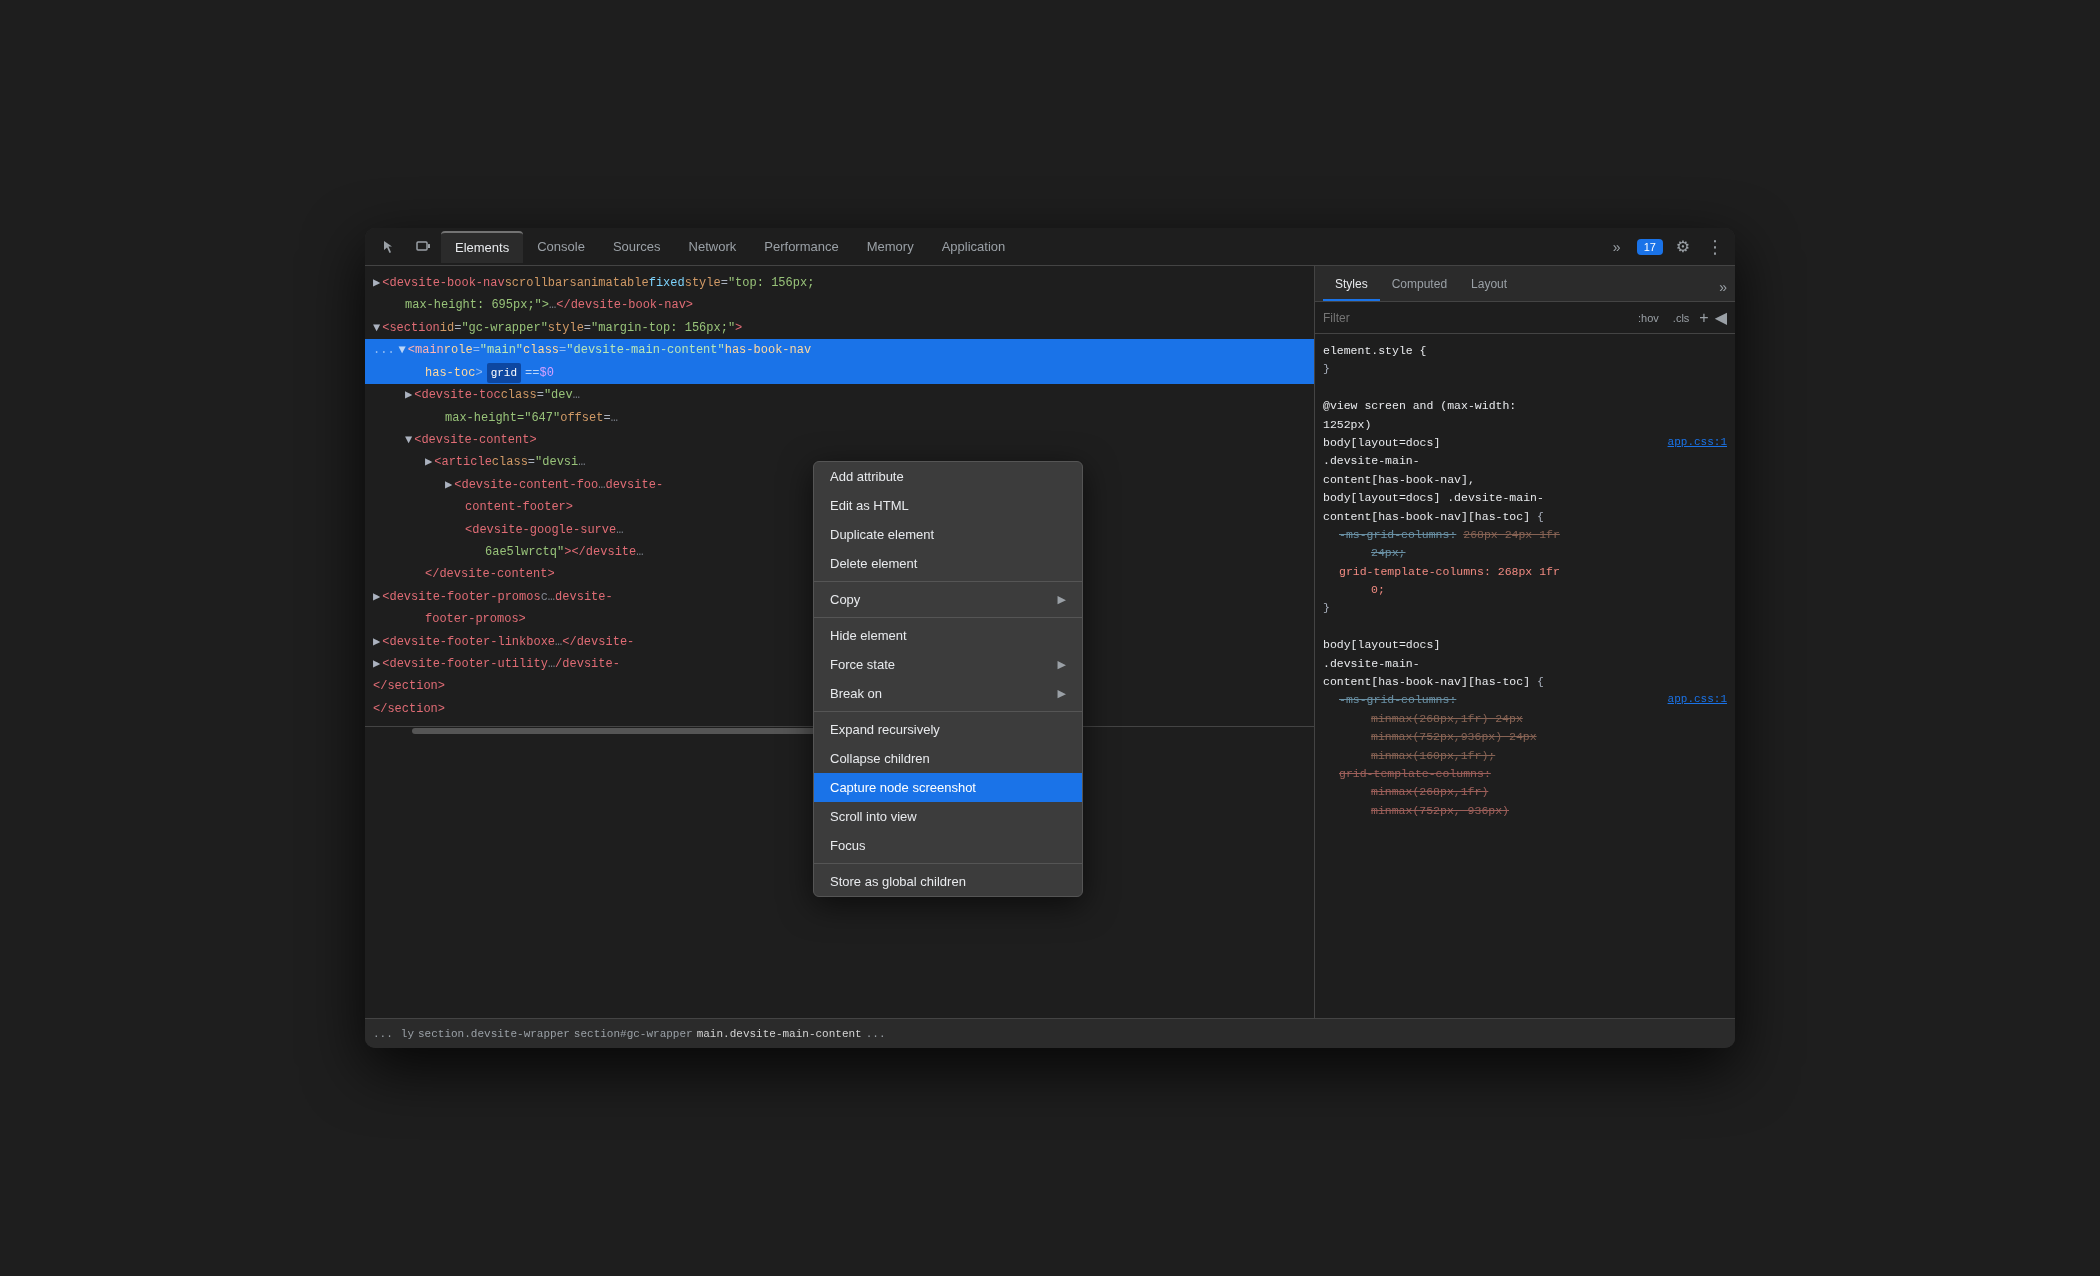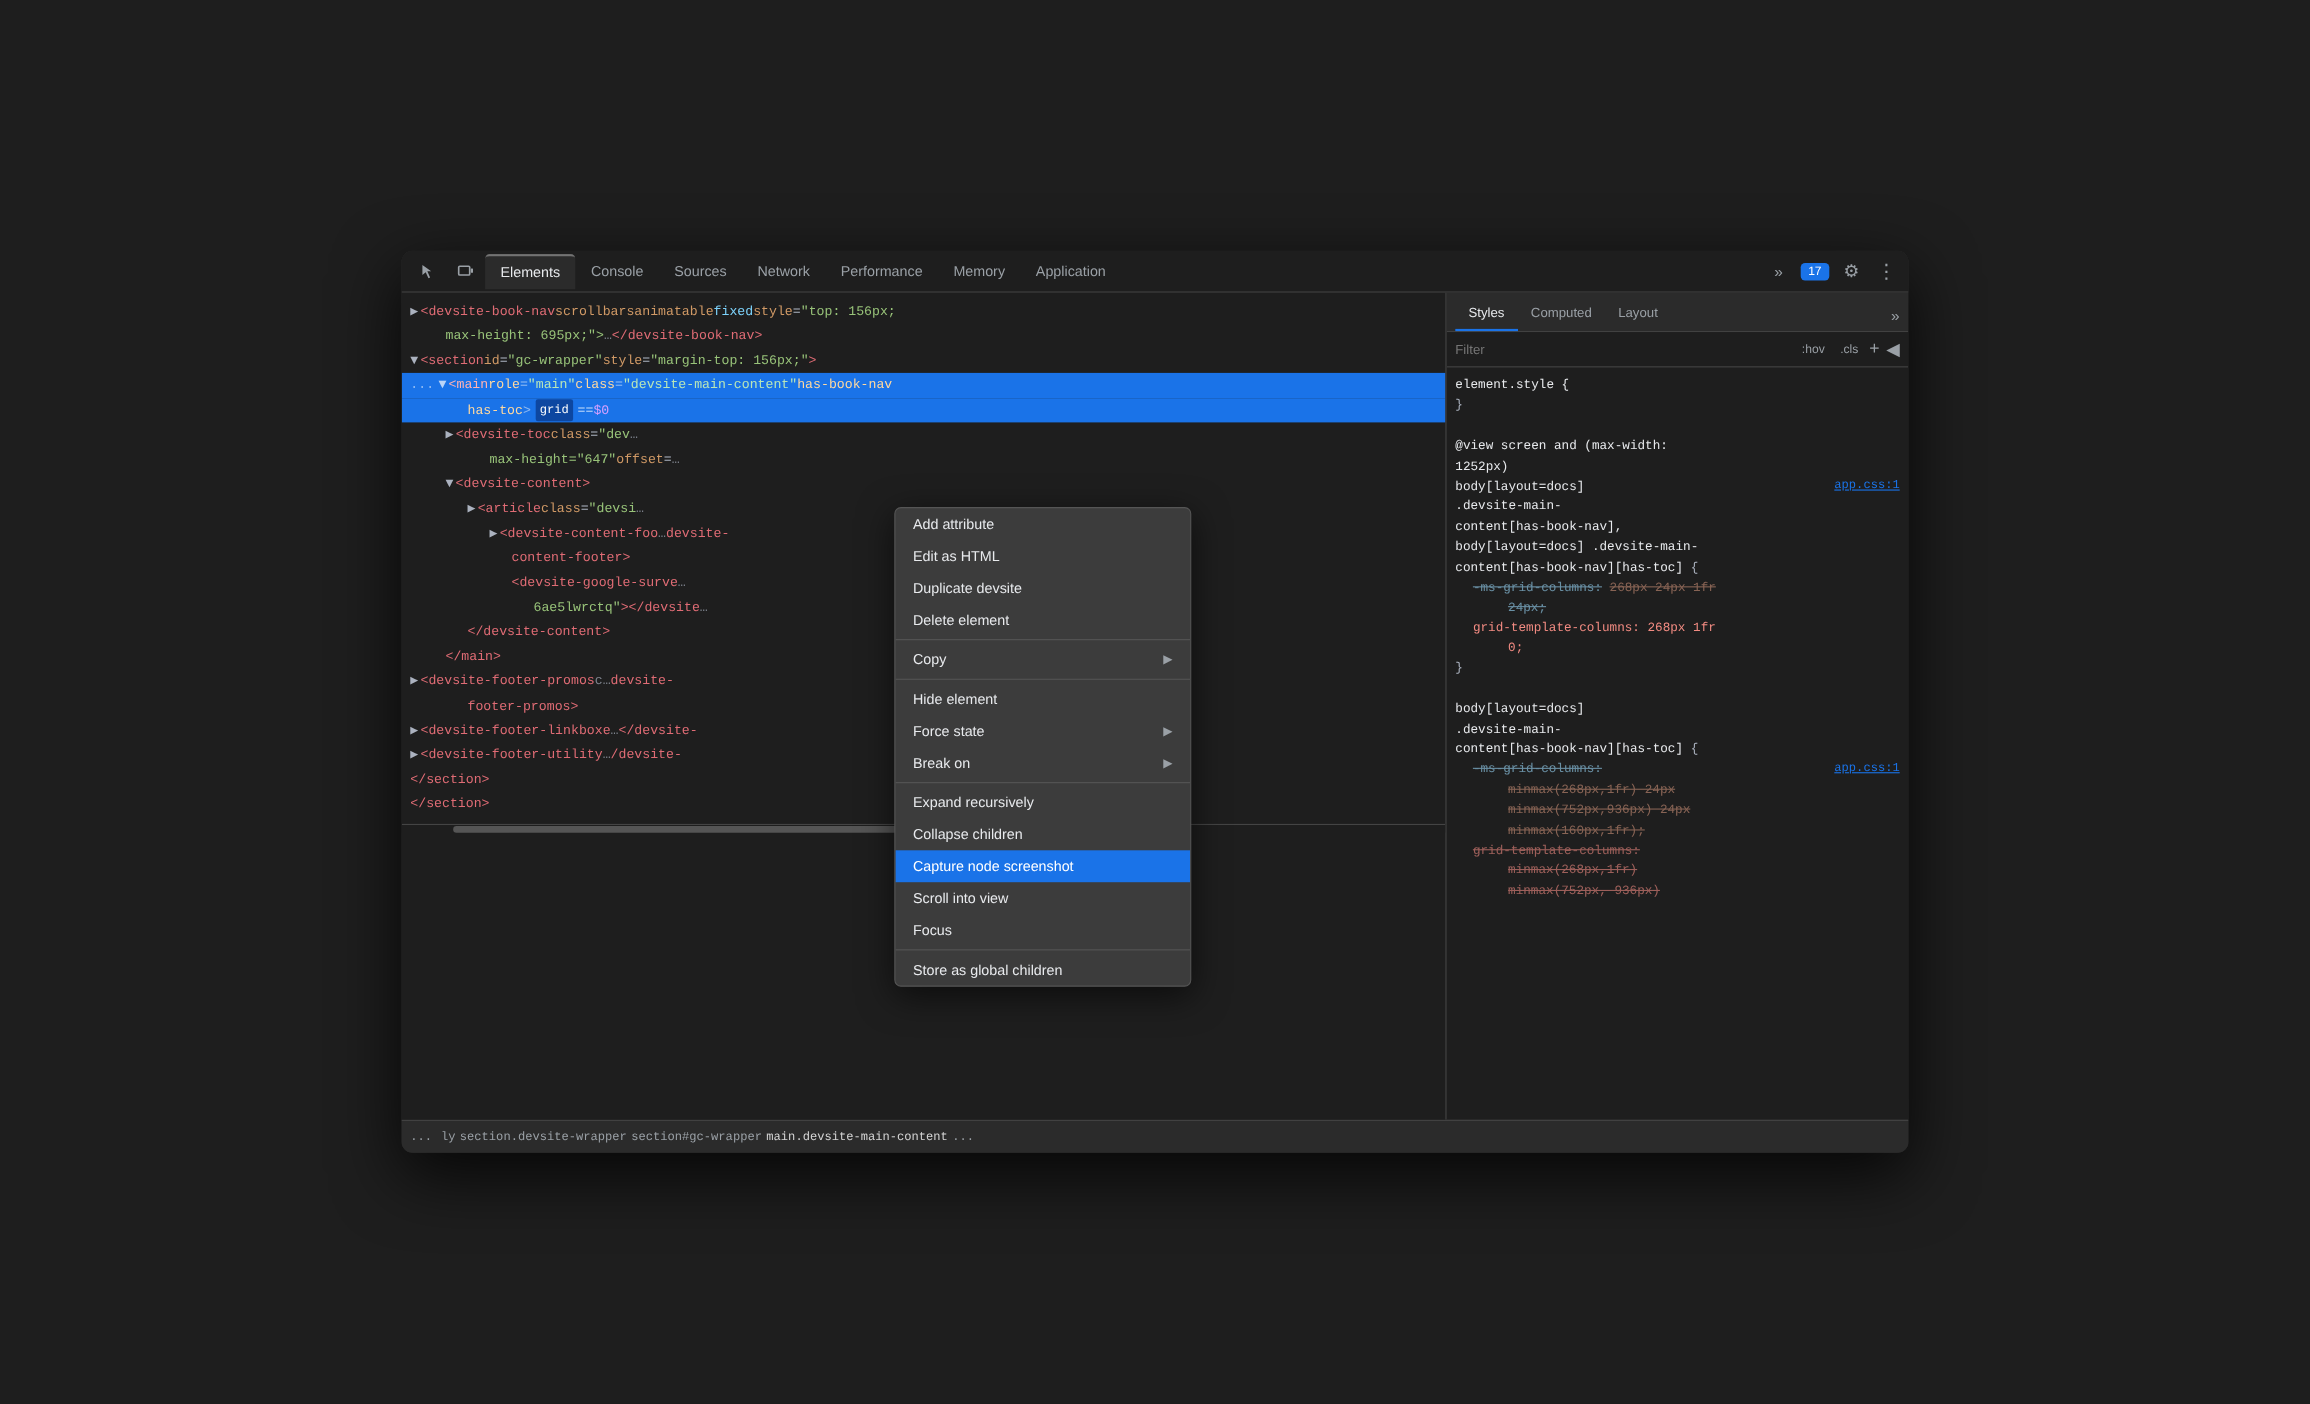--- a/index.html
+++ b/index.html
@@ -499,23 +499,20 @@
         <div class="dom-line" style="padding-left:120px;">
           <span style="color:#98c379">6ae5lwrctq"</span>
           <span style="color:#e06c75">&gt;&lt;/devsite</span>
           <span style="color:#7f848e">…</span>
         </div>
 
         <div class="dom-line" style="padding-left:60px;">
           <span style="color:#e06c75">&lt;/devsite-content&gt;</span>
         </div>
 
-        <div class="dom-line" style="padding-left:40px;">
-          <span style="color:#e06c75">&lt;/main&gt;</span>
-        </div>
 
         <div class="dom-line">
           <span class="triangle">▶</span>
           <span style="color:#e06c75">&lt;devsite-footer-promos </span>
           <span style="color:#7f848e">c…</span>
           <span style="color:#e06c75"> devsite-</span>
         </div>
         <div class="dom-line" style="padding-left:60px;">
           <span style="color:#e06c75">footer-promos&gt;</span>
         </div>
@@ -548,21 +545,21 @@
       </div>
 
       <div class="context-menu">
         <div class="ctx-item">
           <span>Add attribute</span>
         </div>
         <div class="ctx-item">
           <span>Edit as HTML</span>
         </div>
         <div class="ctx-item">
-          <span>Duplicate devsite</span>
+          <span>Duplicate element</span>
         </div>
         <div class="ctx-item">
           <span>Delete element</span>
         </div>
         <div class="ctx-separator"></div>
         <div class="ctx-item">
           <span>Copy</span>
           <span class="ctx-arrow">▶</span>
         </div>
         <div class="ctx-separator"></div>

